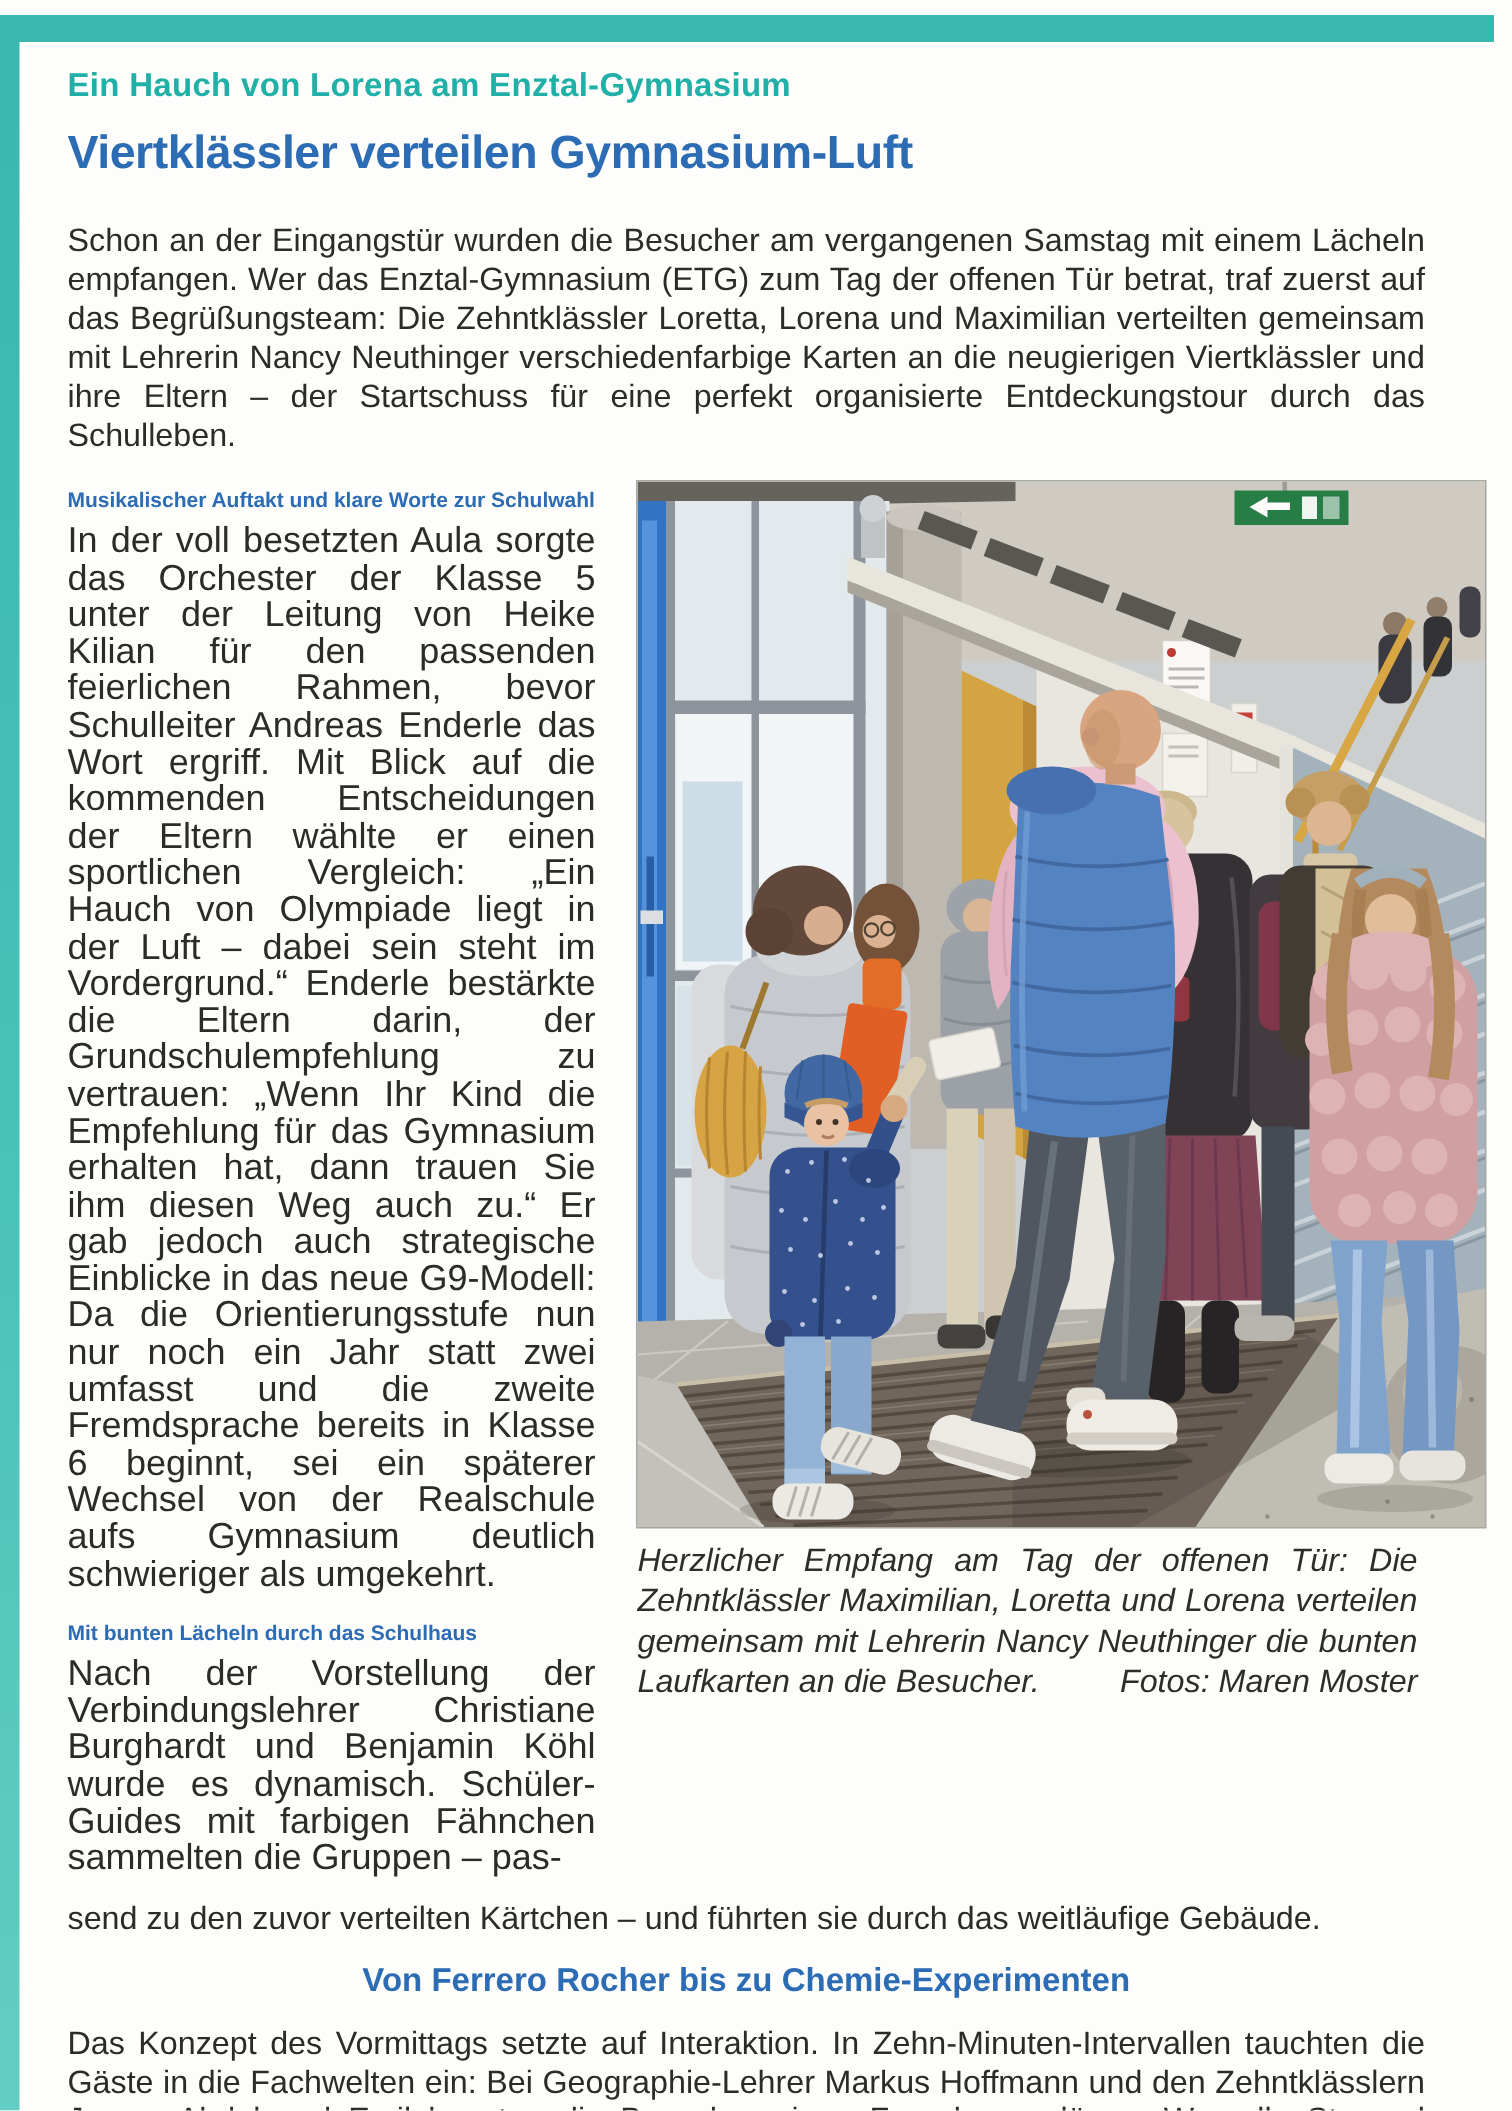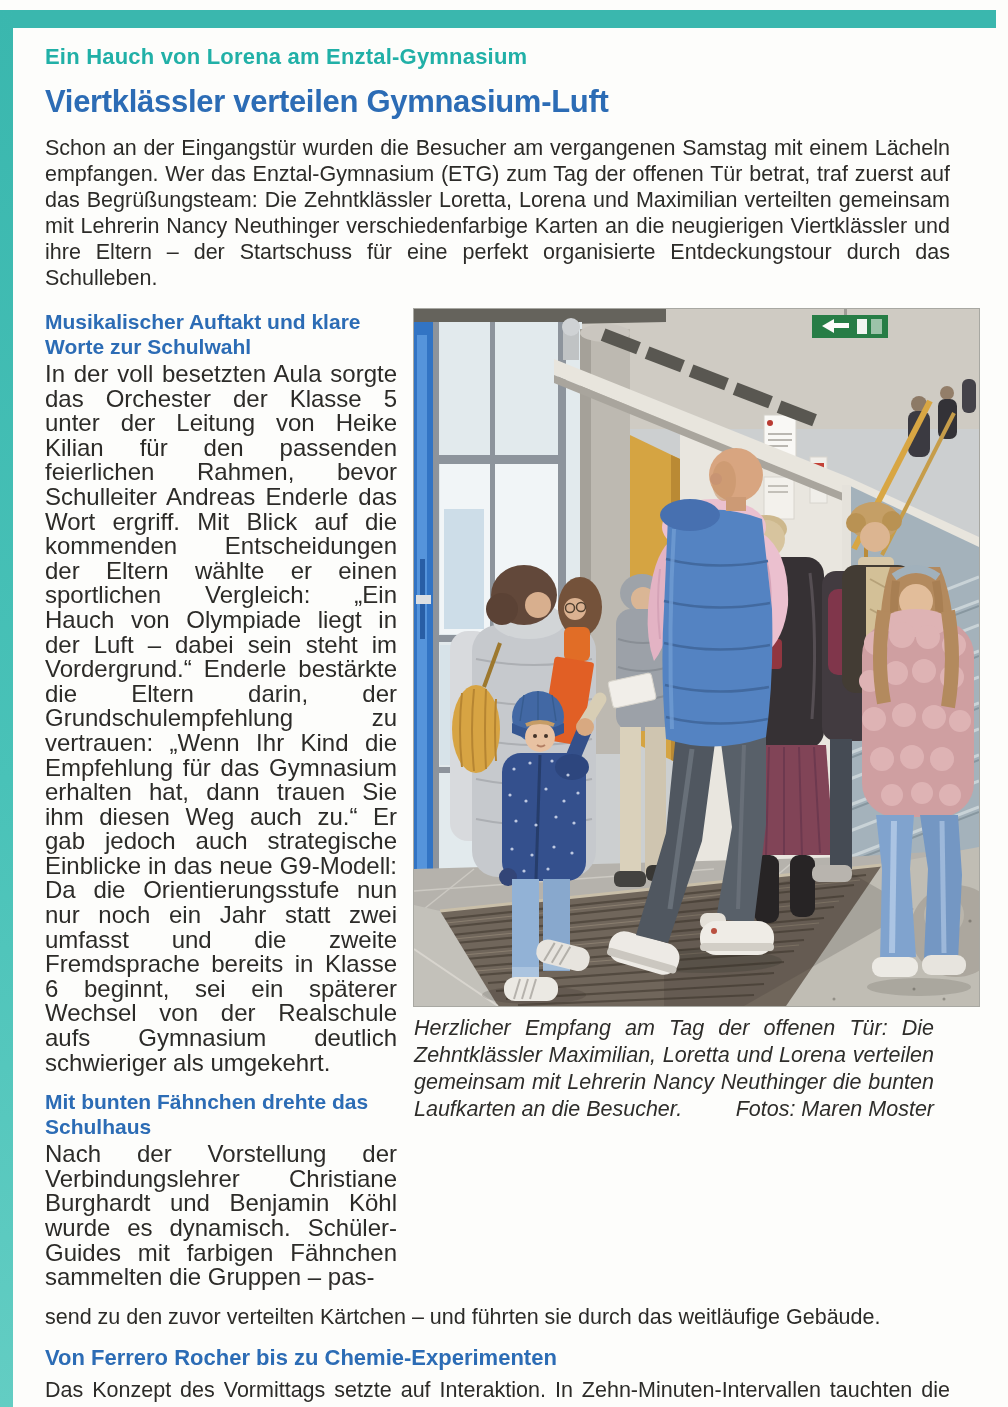--- a/index.html
+++ b/index.html
@@ -9,34 +9,34 @@
     font-family:"Liberation Sans",sans-serif;
     -webkit-font-smoothing:antialiased;
   }
   .page{position:absolute;inset:0;background:#fdfdfb;}
   .border-top{position:absolute;left:4px;top:10px;width:992px;height:18px;background:var(--border-teal);}
   .border-left{position:absolute;left:0;top:10px;width:13px;height:1397px;
     background:linear-gradient(180deg,var(--border-teal) 0%,#49c2b8 55%,#63cdc3 100%);}
   .content{position:absolute;left:45px;top:44px;width:945px;}
   .kicker{font-size:22px;font-weight:bold;color:var(--kicker-teal);margin:0;letter-spacing:.2px;}
   .headline{font-size:31px;font-weight:bold;color:var(--heading-blue);margin:14px 0 0 0;letter-spacing:-.3px;}
-  .intro{font-size:21.5px;line-height:26px;margin:15px 0 0 0;text-align:justify;color:var(--ink);width:905px;}
+  .intro{font-size:21.5px;line-height:26px;margin:27px 0 0 0;text-align:justify;color:var(--ink);width:905px;}
   .columns{display:flex;margin-top:18px;width:945px;}
   .col-left{width:352px;flex:none;}
-  .col-right{width:500px;flex:none;margin-left:17px;}
-  .subhead{font-size:21px;line-height:25px;font-weight:bold;color:var(--heading-blue);margin:0 0 3px 0;}
+  .col-right{width:500px;flex:none;margin-left:28px;}
+  .subhead{font-size:14px;line-height:25px;font-weight:bold;color:var(--heading-blue);margin:0 0 3px 0;}
   .col-left .body{font-size:24px;line-height:24.6px;text-align:justify;margin:0;color:var(--ink);}
   .section-2{margin-top:14px;}
   figure{margin:0;}
   .photo-frame{width:565px;height:697px;display:block;outline:1px solid #a8a8a2;}
   figcaption{margin-top:9px;width:520px;font-style:italic;font-size:21.5px;line-height:27px;color:#2e2d2a;text-align:justify;}
   .credit{display:block;text-align:right;margin-top:-27px;font-style:italic;}
   .continuation{margin:14px 0 0 0;font-size:21.5px;line-height:26px;color:var(--ink);width:905px;}
   .section-3{margin-top:15px;width:905px;}
-  .section-3 .subhead{font-size:22px;margin-bottom:8px;}
+  .section-3 .subhead{font-size:22px;margin-bottom:18px;text-align:center;}
   .section-3 .body{font-size:21.5px;line-height:25.8px;text-align:justify;margin:0;color:var(--ink);}
 </style>
 </head>
 <body>
 
 <div class="page">
   <div class="border-top"></div>
   <div class="border-left"></div>
 
   <div class="content">
@@ -44,21 +44,21 @@
     <h1 class="headline">Viertklässler verteilen Gymnasium-Luft</h1>
     <p class="intro">Schon an der Eingangstür wurden die Besucher am vergangenen Samstag mit einem Lächeln empfangen. Wer das Enztal-Gymnasium (ETG) zum Tag der offenen Tür betrat, traf zuerst auf das Begrüßungsteam: Die Zehntklässler Loretta, Lorena und Maximilian verteilten gemeinsam mit Lehrerin Nancy Neuthinger verschiedenfarbige Karten an die neugierigen Viertklässler und ihre Eltern – der Startschuss für eine perfekt organisierte Entdeckungstour durch das Schulleben.</p>
 
     <div class="columns">
       <div class="col-left">
         <section class="section-1">
           <h3 class="subhead">Musikalischer Auftakt und klare Worte zur Schulwahl</h3>
           <p class="body">In der voll besetzten Aula sorgte das Orchester der Klasse 5 unter der Leitung von Heike Kilian für den passenden feierlichen Rahmen, bevor Schulleiter Andreas Enderle das Wort ergriff. Mit Blick auf die kommenden Entscheidungen der Eltern wählte er einen sportlichen Vergleich: „Ein Hauch von Olympiade liegt in der Luft – dabei sein steht im Vordergrund.“ Enderle bestärkte die Eltern darin, der Grundschulempfehlung zu vertrauen: „Wenn Ihr Kind die Empfehlung für das Gymnasium erhalten hat, dann trauen Sie ihm diesen Weg auch zu.“ Er gab jedoch auch strategische Einblicke in das neue G9-Modell: Da die Orientierungsstufe nun nur noch ein Jahr statt zwei umfasst und die zweite Fremdsprache bereits in Klasse 6 beginnt, sei ein späterer Wechsel von der Realschule aufs Gymnasium deutlich schwieriger als umgekehrt.</p>
         </section>
         <section class="section-2">
-          <h3 class="subhead">Mit bunten Fähnchen drehte das Schulhaus</h3>
+          <h3 class="subhead">Mit bunten Lächeln durch das Schulhaus</h3>
           <p class="body">Nach der Vorstellung der Verbindungslehrer Christiane Burghardt und Benjamin Köhl wurde es dynamisch. Schüler-Guides mit farbigen Fähnchen sammelten die Gruppen – pas-</p>
         </section>
       </div>
 
       <div class="col-right">
         <figure>
 
           <svg class="photo-frame" viewBox="0 0 565 697" xmlns="http://www.w3.org/2000/svg">
             <g>
               <rect width="565" height="697" fill="#ccd0d2"></rect>

